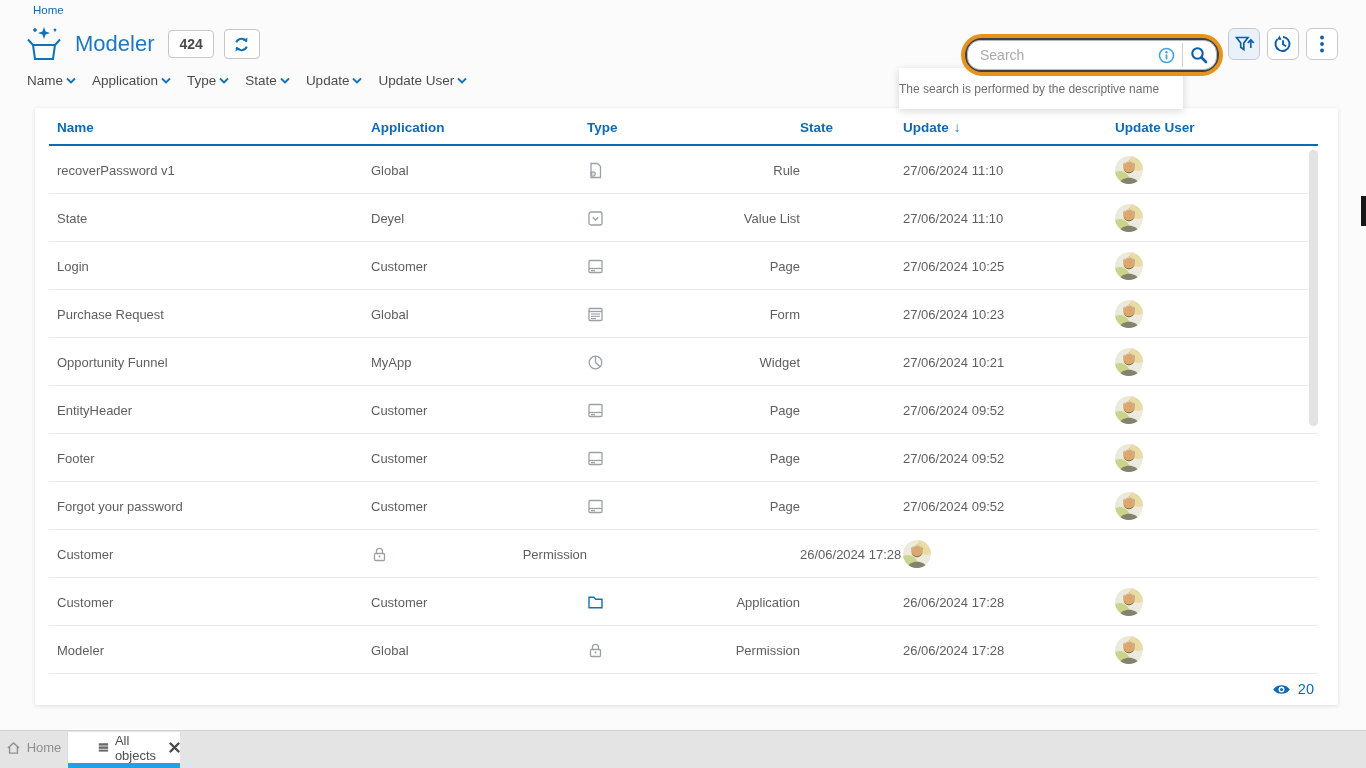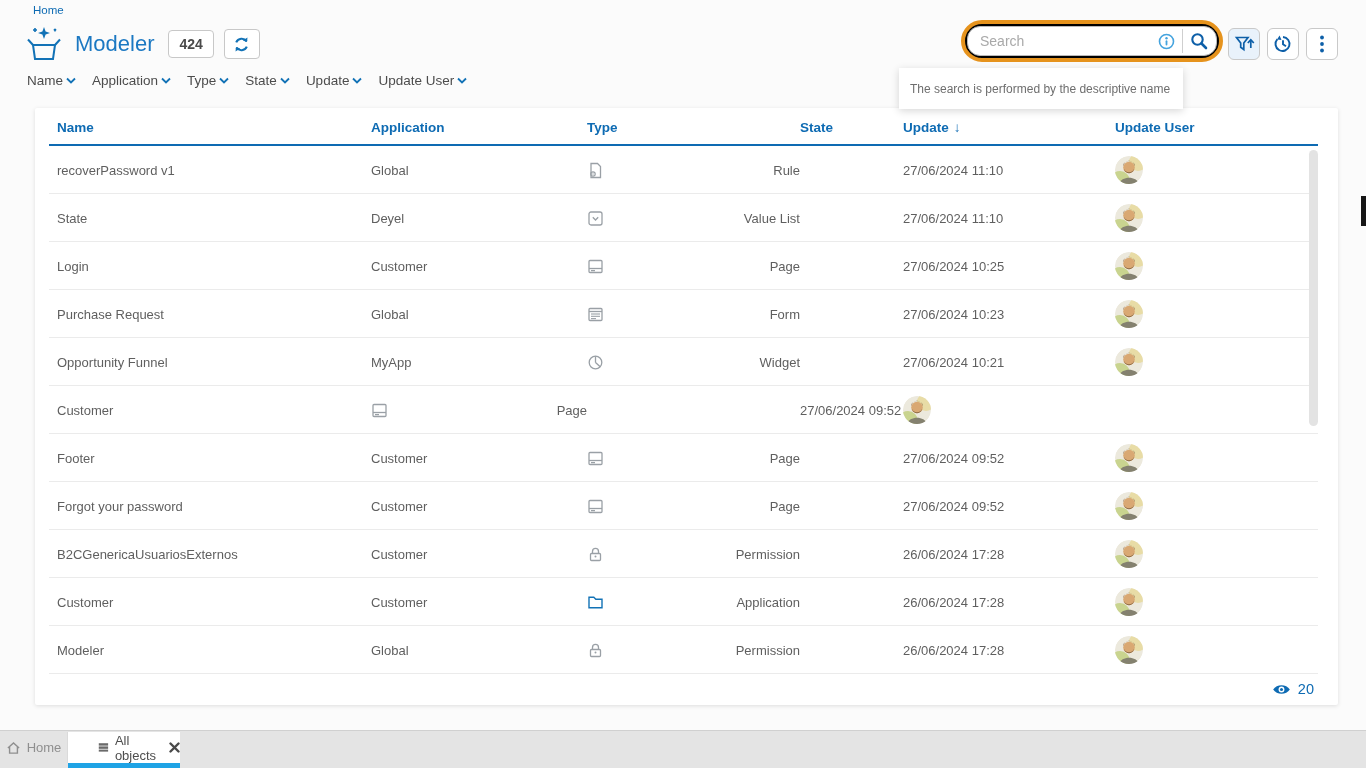--- a/index.html
+++ b/index.html
@@ -20,38 +20,38 @@
   .count-badge { border:1px solid #c8c8c8; border-radius:4px; background:#fff; padding:5px 10px;
                  font-size:14px; font-weight:bold; color:#4a4a4a; margin-right:10px; }
   .refresh-btn { border:1px solid #c8c8c8; border-radius:4px; background:#fff; width:36px; height:30px;
                  display:flex; align-items:center; justify-content:center; cursor:pointer; }
 
   
   .filters { position:absolute; left:27px; top:73px; display:flex; gap:16px; font-size:13.5px; color:#4c4c4c; }
   .filter { display:flex; align-items:center; gap:3px; cursor:pointer; }
 
   
-  .search-ring { position:absolute; left:961px; top:20px; border:4px solid #e6931d; border-radius:21px;
-                 padding:2px; background:#000000; z-index:4; }
+  .search-ring { position:absolute; left:961px; top:34px; border:4px solid #e6931d; border-radius:21px;
+                 padding:2px; background:#404040; z-index:4; }
   .search-box { width:250px; height:30px; border:1px solid #b9b9b9; border-radius:13px; background:#fff;
                 display:flex; align-items:center; padding:0 8px 0 12px; gap:7px; }
   .search-box input { border:none; outline:none; flex:1; min-width:0; font-size:14px; color:#444;
                       font-family:"Liberation Sans", sans-serif; background:transparent; }
   .search-box input::placeholder { color:#a9a9a9; }
   .search-divider { width:1px; height:24px; background:#cfcfcf; }
 
   .toolbar-btn { position:absolute; top:28px; width:32px; height:32px; border:1px solid #c9c9c9;
                  border-radius:6px; background:#fff; display:flex; align-items:center; justify-content:center;
                  cursor:pointer; }
   .btn-filter  { left:1228px; background:#e9f2fb; }
   .btn-history { left:1267px; }
   .btn-kebab   { left:1306px; }
 
   .tooltip { position:absolute; left:899px; top:68px; width:284px; height:41px; background:#fff;
-             box-shadow:0 2px 8px rgba(0,0,0,.16); display:flex; align-items:center; padding-left:11px;
+             box-shadow:0 2px 8px rgba(0,0,0,.16); display:flex; align-items:center; padding-left:0;
              font-size:12px; color:#6e6e6e; z-index:3; }
 
   
   .card { position:absolute; left:35px; top:108px; width:1303px; height:597px; background:#fff;
           border-radius:2px; box-shadow:0 1px 4px rgba(0,0,0,.12); }
   .grid { display:grid; grid-template-columns:314px 216px 213px 103px 212px 1fr;
           align-items:center; padding-left:22px; position:relative; }
   .thead { height:38px; font-size:13.5px; font-weight:bold; color:#0e6bb3; }
   .thead::after { content:""; position:absolute; left:14px; right:20px; bottom:0; border-bottom:2px solid #0e6bb3; }
   .sort-arrow { font-weight:bold; margin-left:5px; }
@@ -335,20 +335,21 @@
     <div><span class="state-dot"></span></div>
     <div>27/06/2024 10:21</div>
     <div>
       <svg class="avatar" viewBox="0 0 28 28">
           <use href="#i-avatar"></use>
         </svg>
     </div>
   </div>
 
   <div class="grid tr">
+    <div>EntityHeader</div>
     <div>Customer</div>
     <div class="type-cell">
       <svg width="17" height="17" viewBox="0 0 17 17">
           <use href="#i-page"></use>
         </svg>
       <span>Page</span>
     </div>
     <div><span class="state-dot"></span></div>
     <div>27/06/2024 09:52</div>
     <div>
@@ -388,21 +389,20 @@
     <div><span class="state-dot"></span></div>
     <div>27/06/2024 09:52</div>
     <div>
       <svg class="avatar" viewBox="0 0 28 28">
           <use href="#i-avatar"></use>
         </svg>
     </div>
   </div>
 
   <div class="grid tr">
-    <div>B2CGenericaUsuariosExternos</div>
     <div>Customer</div>
     <div class="type-cell">
       <svg width="17" height="17" viewBox="0 0 17 17">
           <use href="#i-permission"></use>
         </svg>
       <span>Permission</span>
     </div>
     <div><span class="state-dot"></span></div>
     <div>26/06/2024 17:28</div>
     <div>

